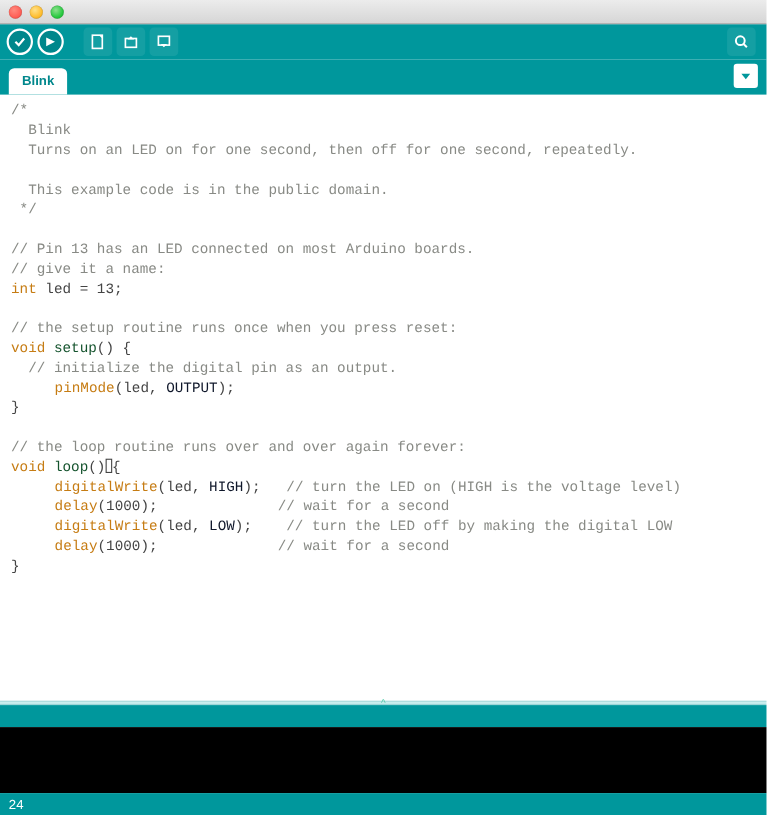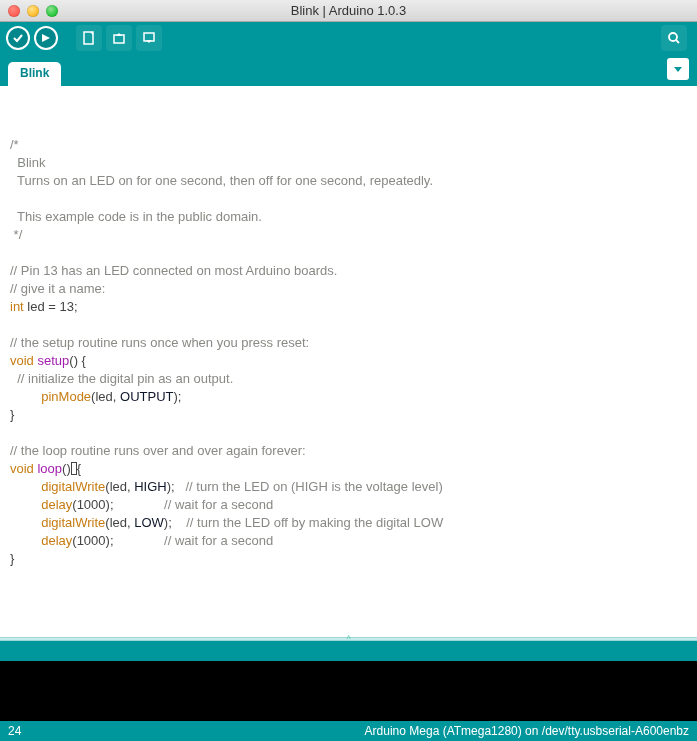--- a/index.html
+++ b/index.html
@@ -81,32 +81,31 @@
     display:flex; align-items:center; justify-content:center;
     cursor:pointer;
   }
   .editor {
     flex:1;
     background:#fff;
     padding: 6px 10px 6px 10px;
     overflow:auto;
   }
   .code {
-    font-family: Liberation Sans, sans-serif;
+    font-family: Liberation Mono, monospace;
     font-size: 13px;
     line-height: 18px;
     white-space: pre;
     color:#444;
-    margin-top:44px;
   }
   .c-comment { color:#888a85; }
   .c-type { color:#c67c13; }
   .c-func { color:#c67c13;padding-left:24px; }
   .c-const { color:#0f172a; }
-  .c-kw { color:#a21caf; }
+  .c-kw { color:#14532d; }
   .divider {
     height:4px;
     background: linear-gradient(#cfeff0,#bfeaea);
     border-top:1px solid #9ed6d8;
     border-bottom:1px solid #9ed6d8;
     text-align:center;
     font-size:9px;
     color:#5ca;
     line-height:3px;
     cursor:row-resize;
@@ -125,21 +124,20 @@
 </style>
 </head>
 <body>
 
 <div class="titlebar">
   <div class="traffic">
     <div class="tlight red"></div>
     <div class="tlight yellow"></div>
     <div class="tlight green"></div>
   </div>
-  <div class="title">Blink | Arduino 1.0.3</div>
 </div>
 
 <div class="toolbar">
   <div class="tbtn round">
     <svg width="14" height="14" viewBox="0 0 14 14">
         <polyline points="3,7 6,10 11,4" fill="none" stroke="#fff" stroke-width="2"></polyline>
       </svg>
   </div>
   <div class="tbtn round">
     <svg width="14" height="14" viewBox="0 0 14 14">
@@ -213,14 +211,13 @@
 <div class="divider">^</div>
 
 <div class="statusbar">
   <span></span>
 </div>
 
 <div class="console"></div>
 
 <div class="footer">
   <span>24</span>
-  <span>Arduino Mega (ATmega1280) on /dev/tty.usbserial-A600enbz</span>
 </div>
 
 </body></html>

